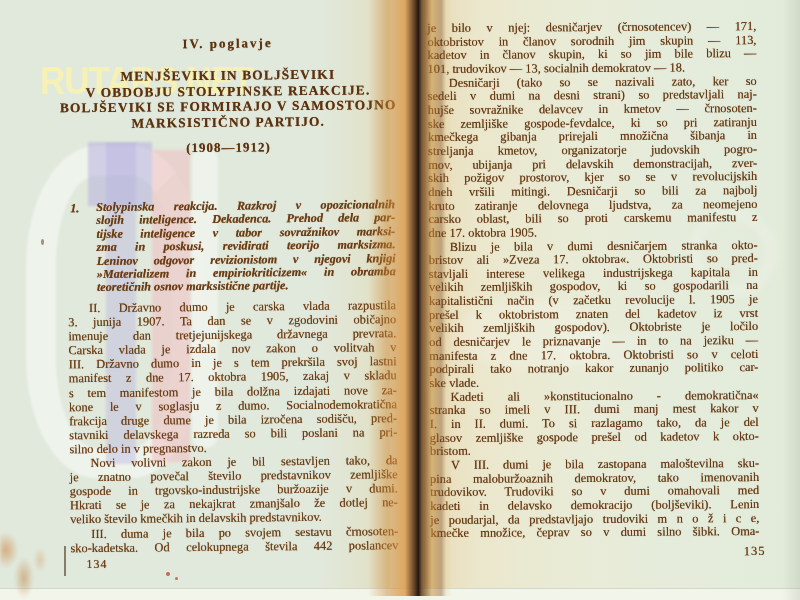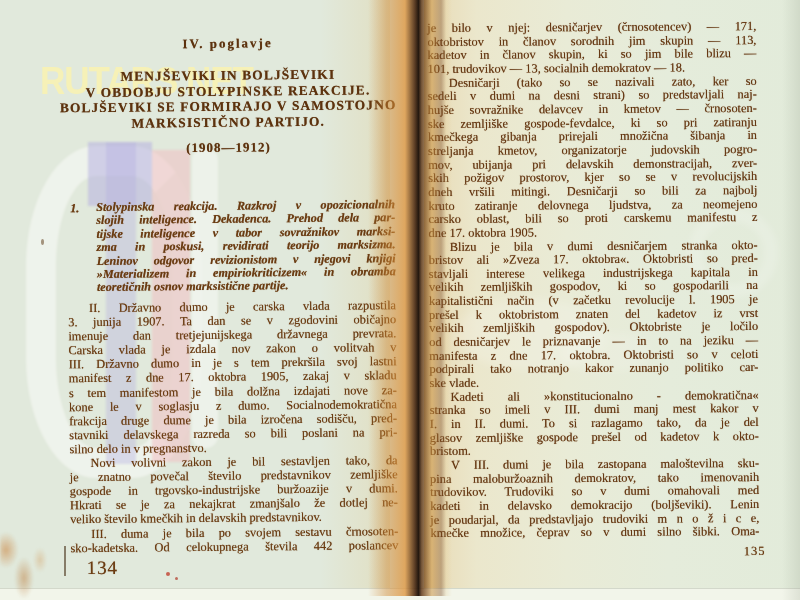--- a/index.html
+++ b/index.html
@@ -58,21 +58,21 @@
   .left-body  { position:absolute; left:68px; top:300px; width:328px; font-size:12.4px; }
   .left-body .line { line-height:14.1px; }
   .right-body { position:absolute; left:429px; top:21px; width:329px; font-size:12.4px; color:#653712; }
   .right-body .line { line-height:13.66px; }
 
   .line { text-align:justify; text-align-last:justify; }
   .line.first { padding-left:21px; }
   .line.last { text-align-last:auto; }
   .para { margin:0; }
 
-  .page-num-left  { position:absolute; left:84px; top:556px; font-size:19px; letter-spacing:1px; }
+  .page-num-left  { position:absolute; left:84px; top:556px; font-size:12px; letter-spacing:1px; }
   .page-num-right { position:absolute; left:718px; top:545px; width:46px; text-align:right; font-size:12.6px; letter-spacing:1px; }
 
   
   .bottom-strip { position:absolute; left:0; top:588px; width:800px; height:12px;
     background:#f2f5ea; border-top:1px solid rgba(120,130,110,0.25); }
   .gutter {
     position:absolute; left:368px; top:0; width:84px; height:596px; pointer-events:none;
     background:linear-gradient(90deg,
       rgba(200,130,50,0) 0%,
       rgba(205,135,52,0.45) 22%,

